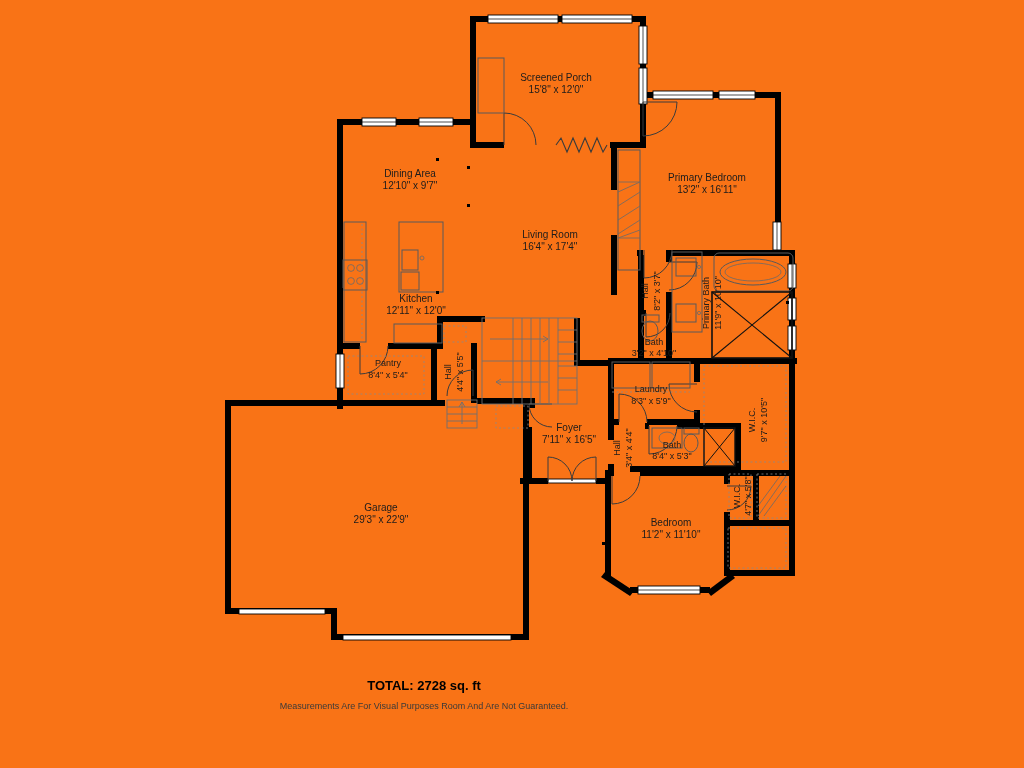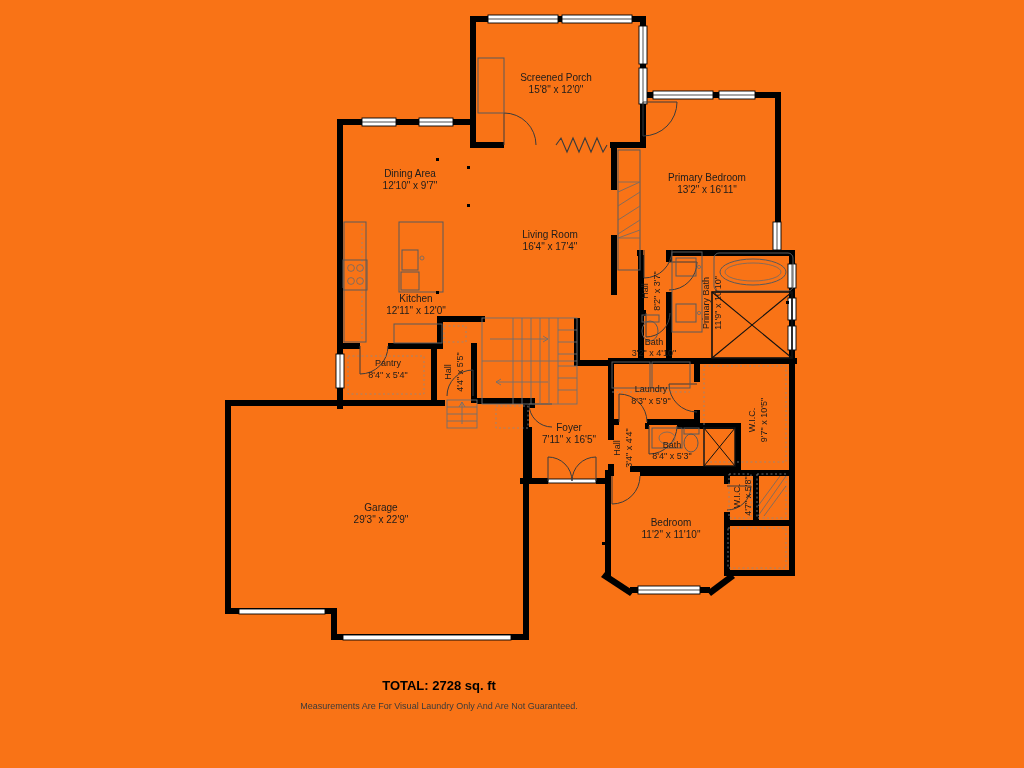--- a/index.html
+++ b/index.html
@@ -12,21 +12,21 @@
   .door{stroke:#3c3c3c;stroke-width:1;fill:none;}
   .fix{stroke:#5a5a5a;stroke-width:1;fill:none;}
   .fixl{stroke:#6a6a6a;stroke-width:0.8;fill:none;}
   .dash{stroke:#8a8a8a;stroke-width:0.8;fill:none;stroke-dasharray:2 2.5;}
   .stair{stroke:#6f6f6f;stroke-width:0.9;fill:none;}
   .zig{stroke:#3c3c3c;stroke-width:1.1;fill:none;}
   .dot{fill:#000;}
   .lbl{font-size:10px;fill:#1c1c1c;}
   .lbl-sm{font-size:9px;fill:#1c1c1c;}
   text{font-family:"Liberation Sans", sans-serif;}
-  #footer{position:absolute;left:15px;top:679px;width:848px;text-align:center;color:#000;}
+  #footer{position:absolute;left:0;top:679px;width:848px;text-align:center;color:#000;}
   #footer .f-total{font-size:13px;font-weight:bold;line-height:13px;}
   #footer .f-line{font-size:12.5px;line-height:13.2px;}
   #footer .f-disc{font-size:9px;color:#3a3a3a;margin-top:9px;}
 </style>
 </head>
 <body>
 
 <div id="stage">
 <svg width="1024" height="768" viewBox="0 0 1024 768">
 
@@ -353,15 +353,15 @@
     <text class="lbl" x="381" y="511">Garage</text>
     <text class="lbl" x="381" y="523">29'3" x 22'9"</text>
 
     <text class="lbl" x="671" y="526">Bedroom</text>
     <text class="lbl" x="671" y="538">11'2" x 11'10"</text>
   </g>
 </svg>
 
 <div id="footer">
   <div class="f-total">TOTAL: 2728 sq. ft</div>
-  <div class="f-disc">Measurements Are For Visual Laundry Only And Are Not Guaranteed.</div>
+  <div class="f-disc">Measurements Are For Visual Purposes Room And Are Not Guaranteed.</div>
 </div>
 </div>
 
 </body></html>

